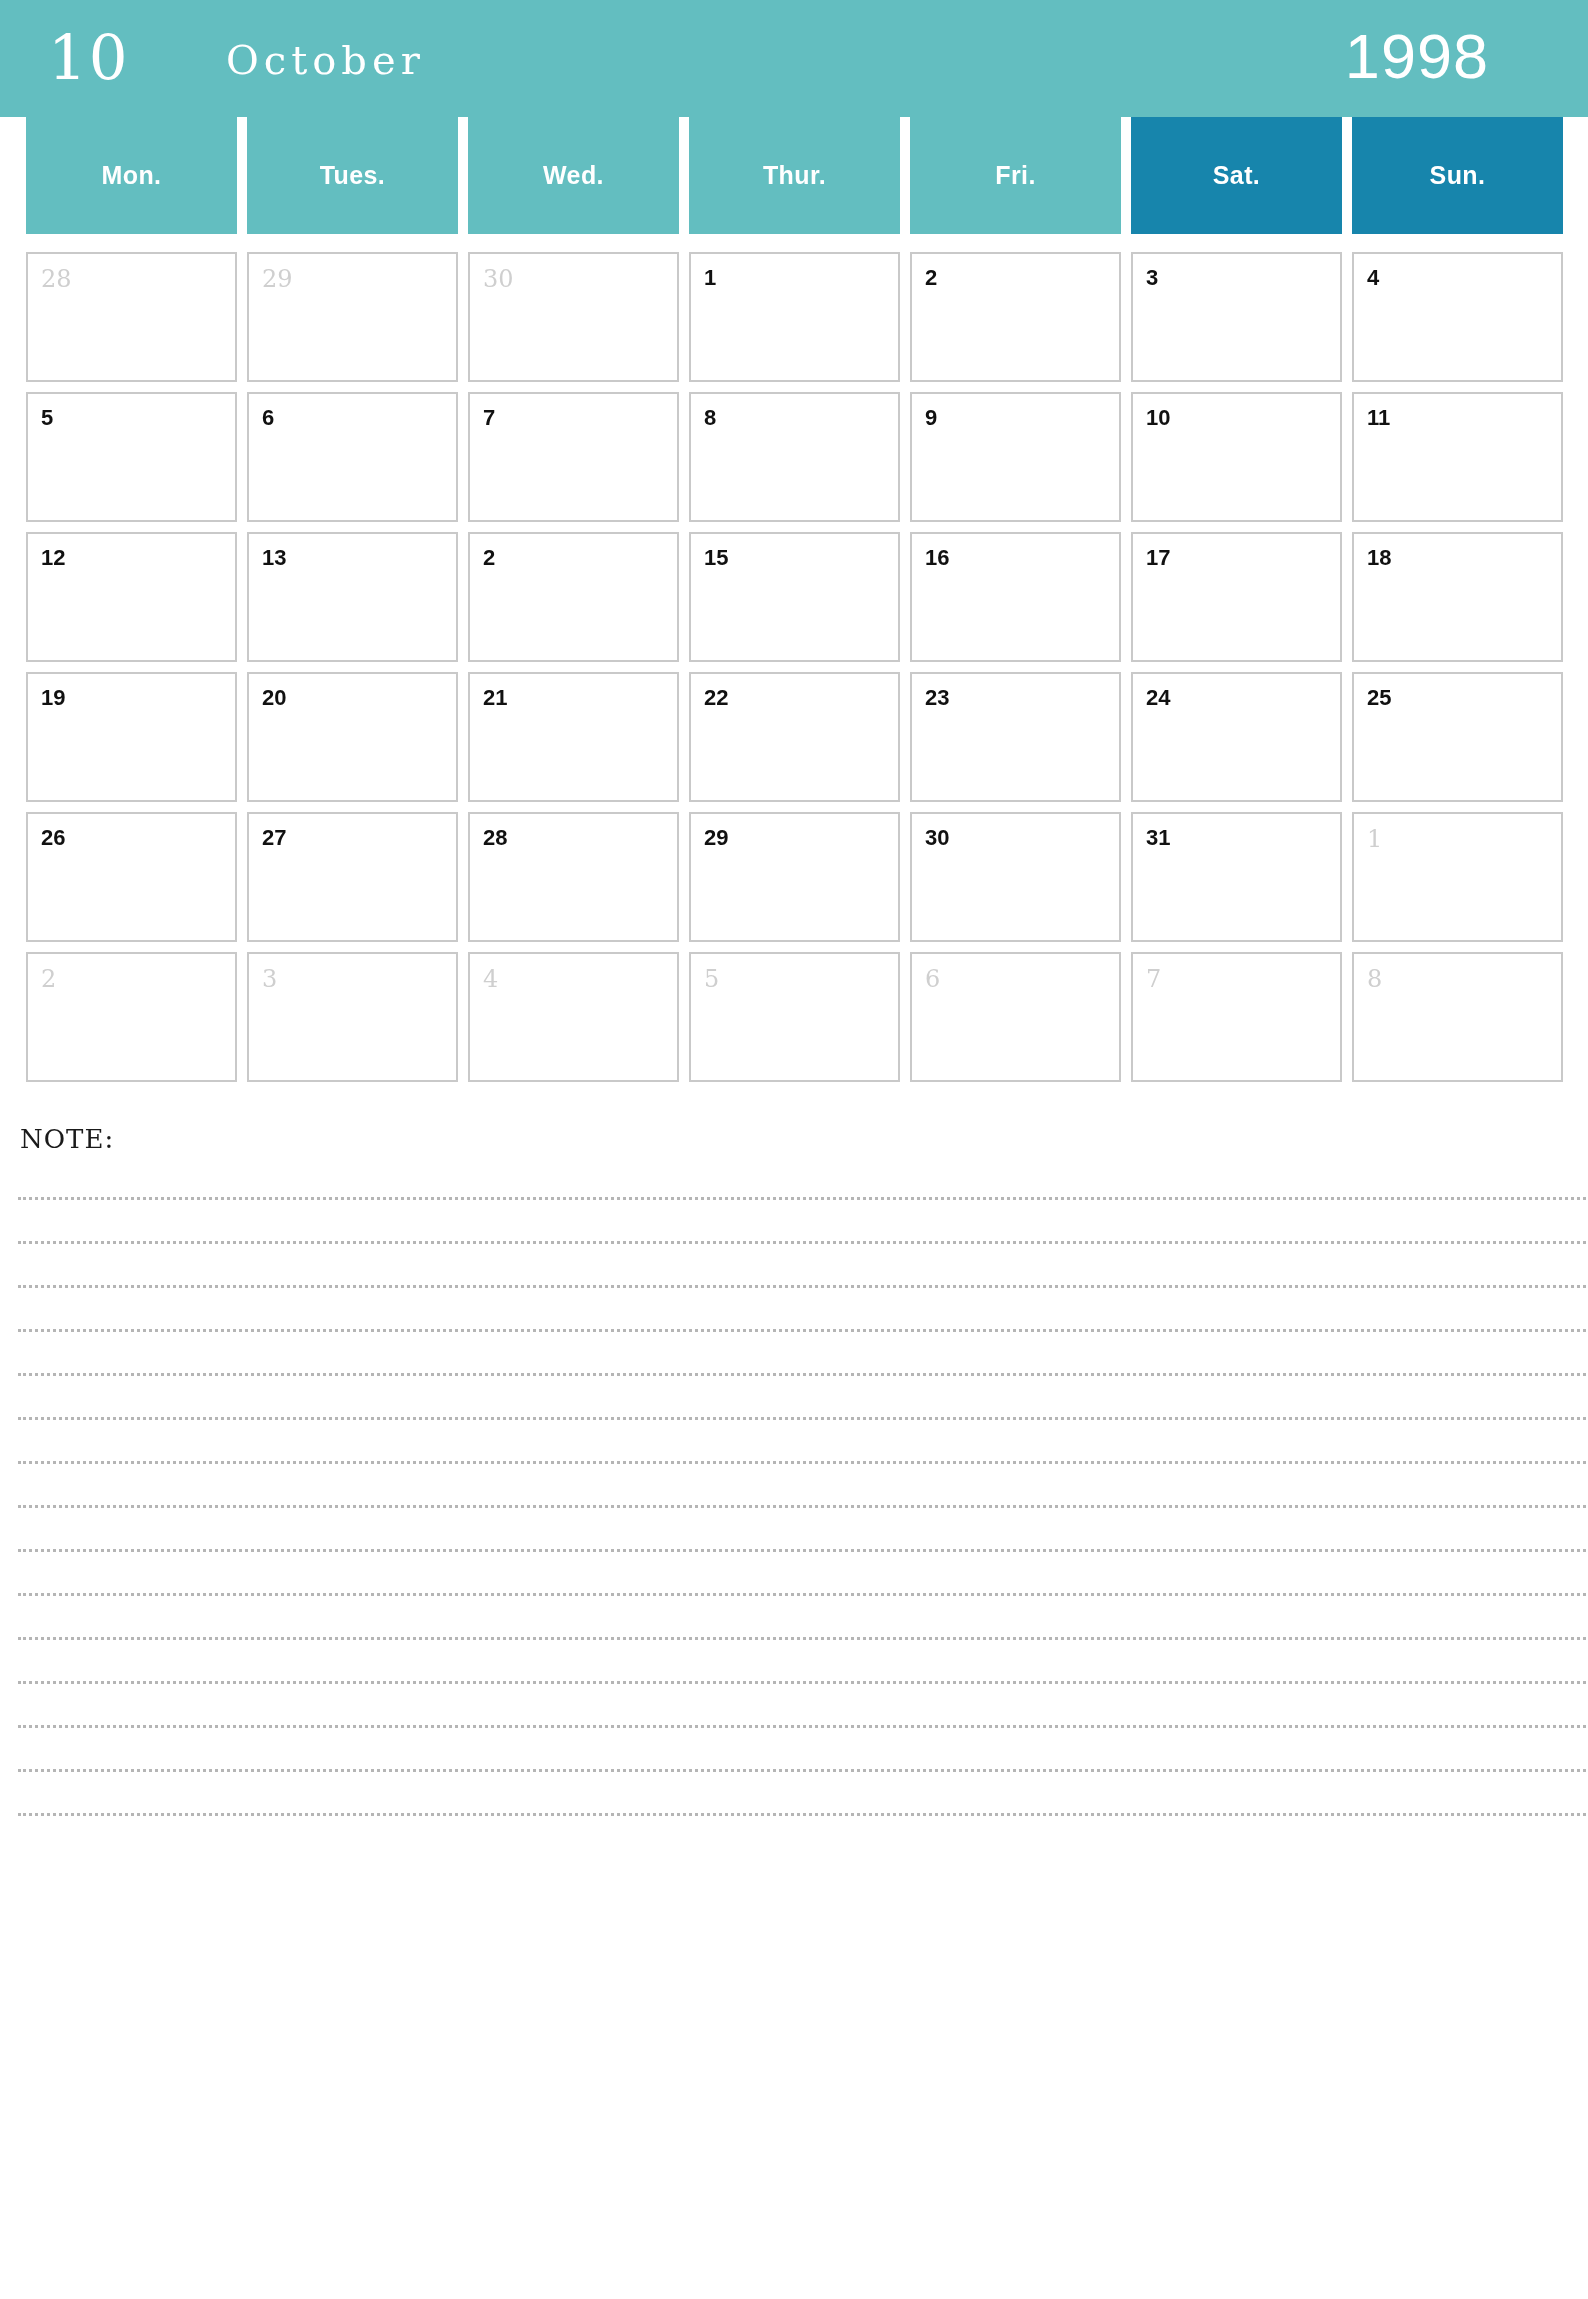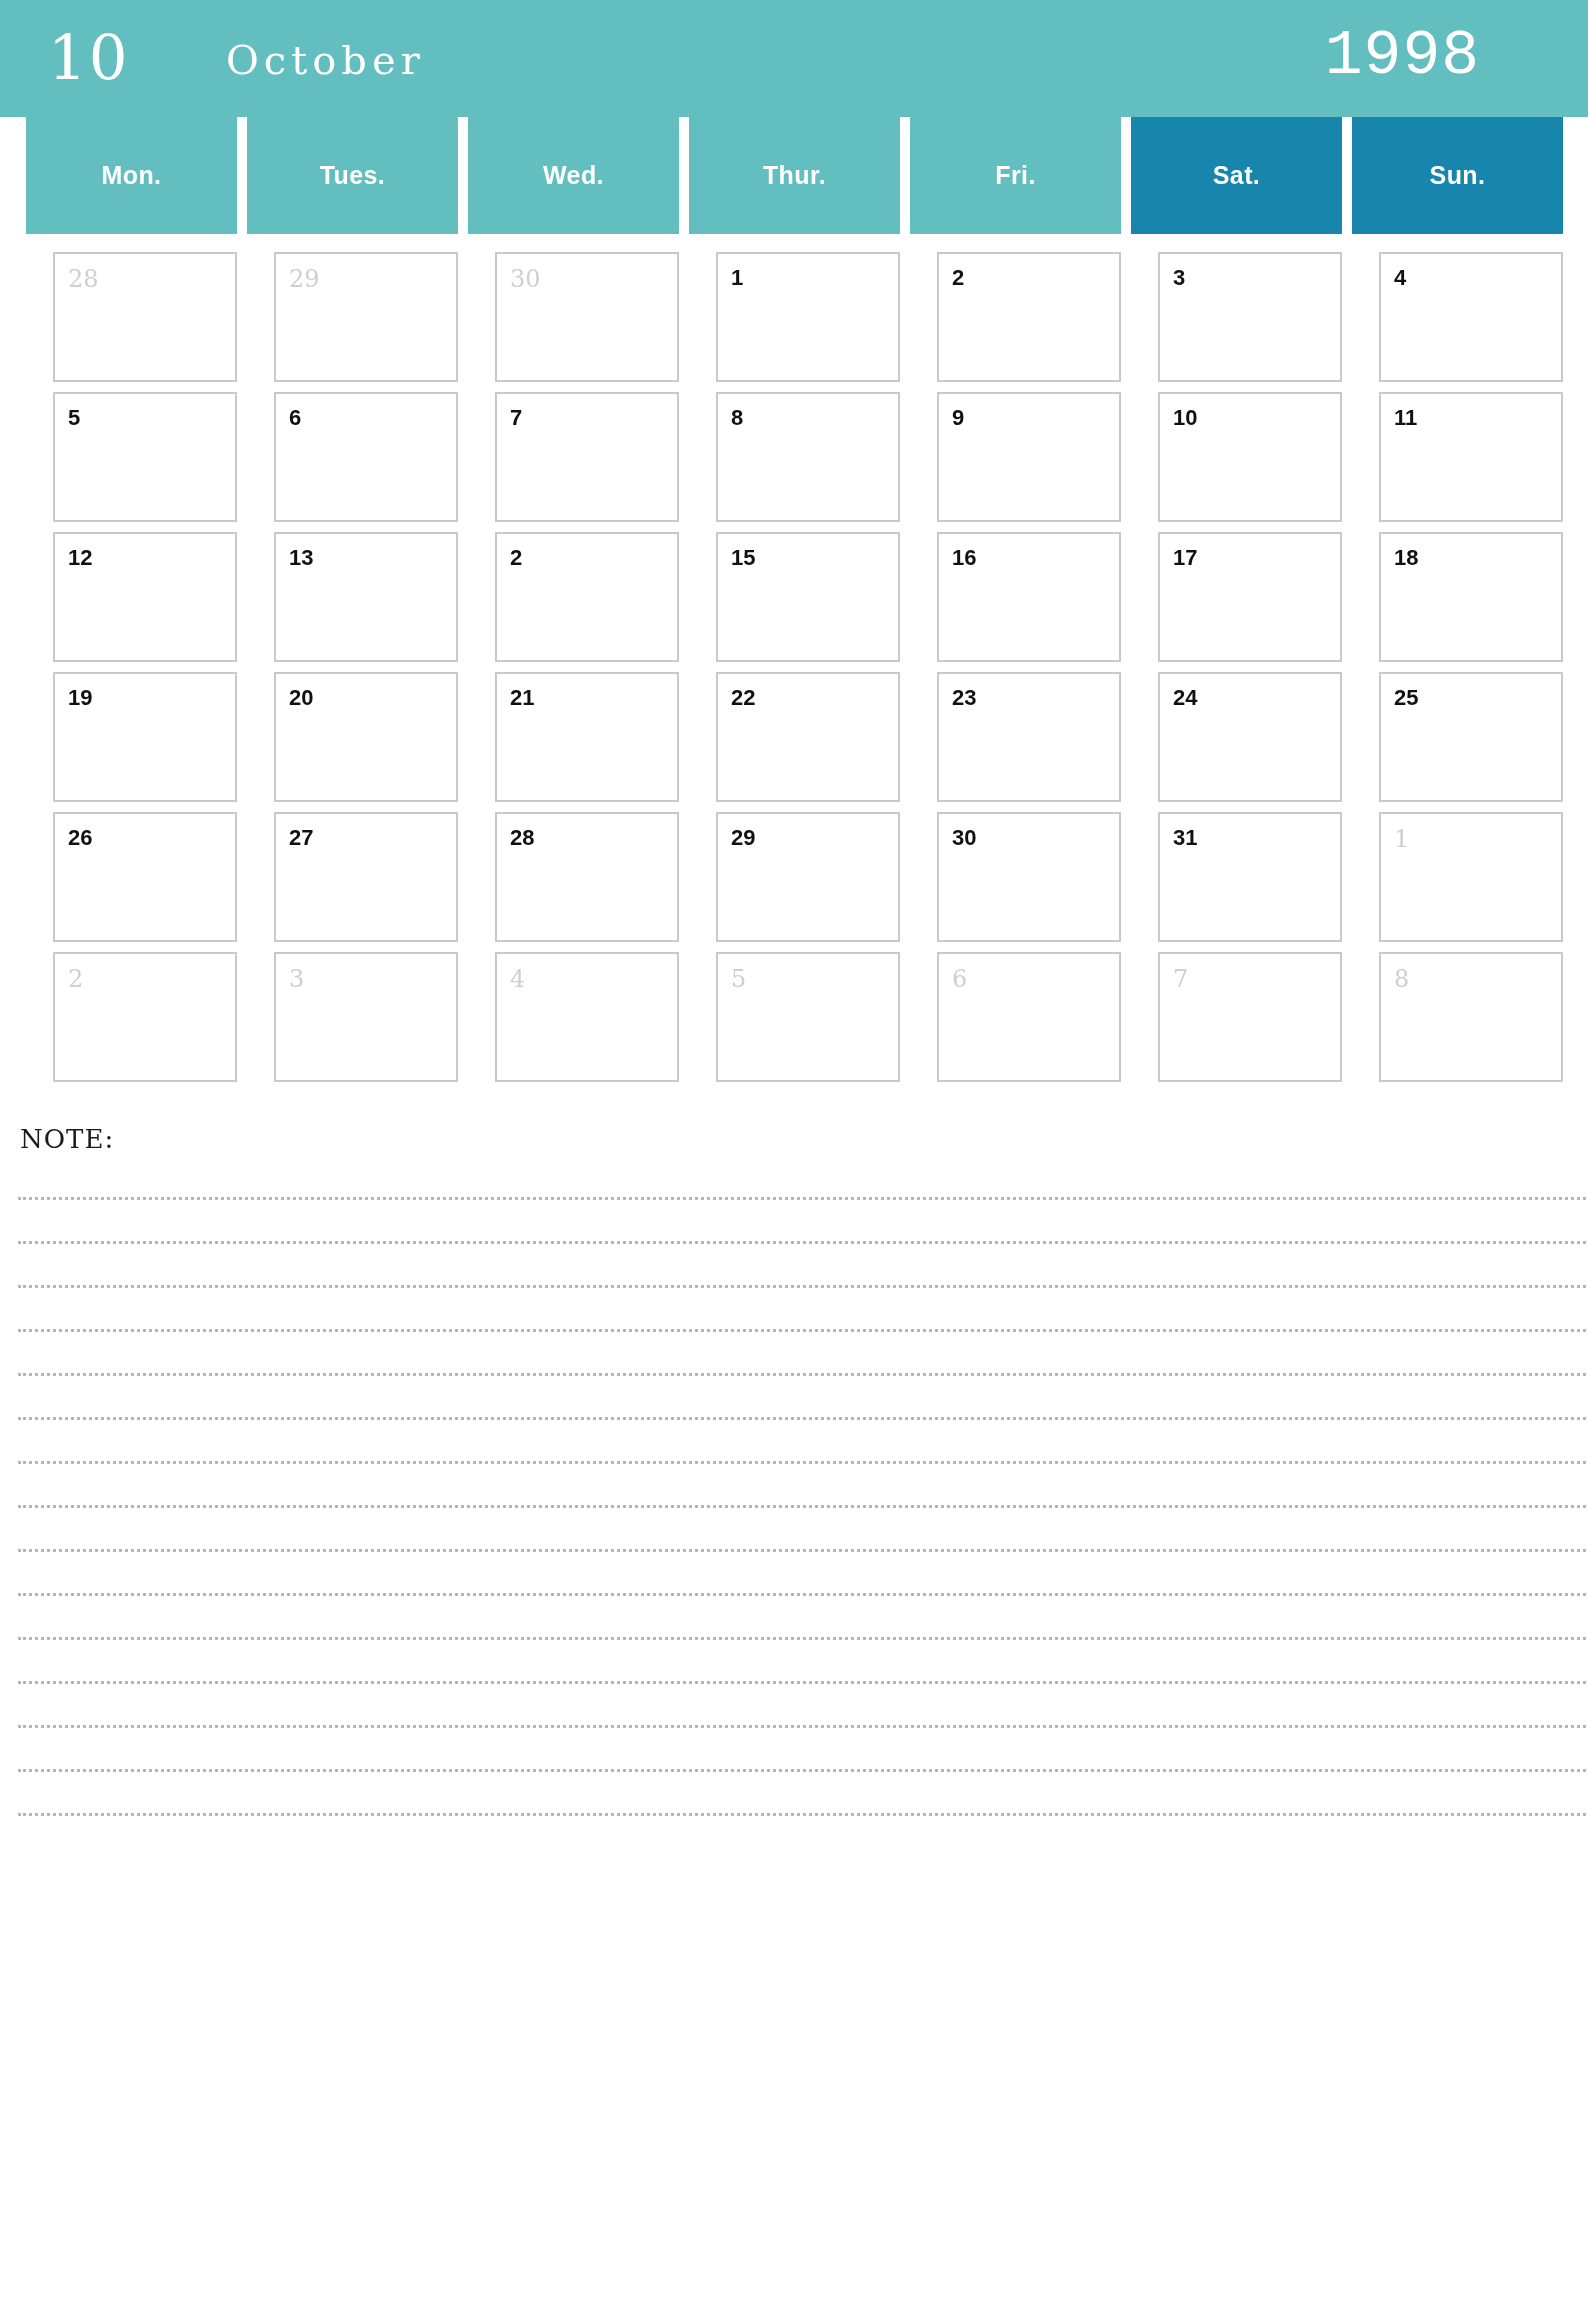--- a/index.html
+++ b/index.html
@@ -40,24 +40,24 @@
     top: 34px;
     color: #ffffff;
     font-family: "DejaVu Serif", serif;
     font-size: 40px;
     font-weight: 400;
     line-height: 53px;
     letter-spacing: 5px;
   }
   .banner-year {
     position: absolute;
-    right: 109px;
+    right: 100px;
     top: 20px;
     color: #ffffff;
-    font-family: Liberation Mono, monospace;
+    font-family: Liberation Sans, sans-serif;
     font-size: 63px;
     font-weight: 400;
     line-height: 73px;
     letter-spacing: 1px;
   }
 
   
   .calendar {
     padding: 0 26px;
   }
@@ -87,21 +87,20 @@
     background: #1785ac;
   }
   .weekday-row { margin-bottom: 18px; }
 
   
   .daycell {
     height: 130px;
     border: 2px solid #c9c9c9;
     background: #ffffff;
     position: relative;
-    margin-left: 27px;
   }
   .daynum {
     position: absolute;
     left: 13px;
     top: 11px;
     font-size: 22px;
     font-weight: bold;
     color: #111111;
     font-family: "Liberation Sans", sans-serif;
   }

